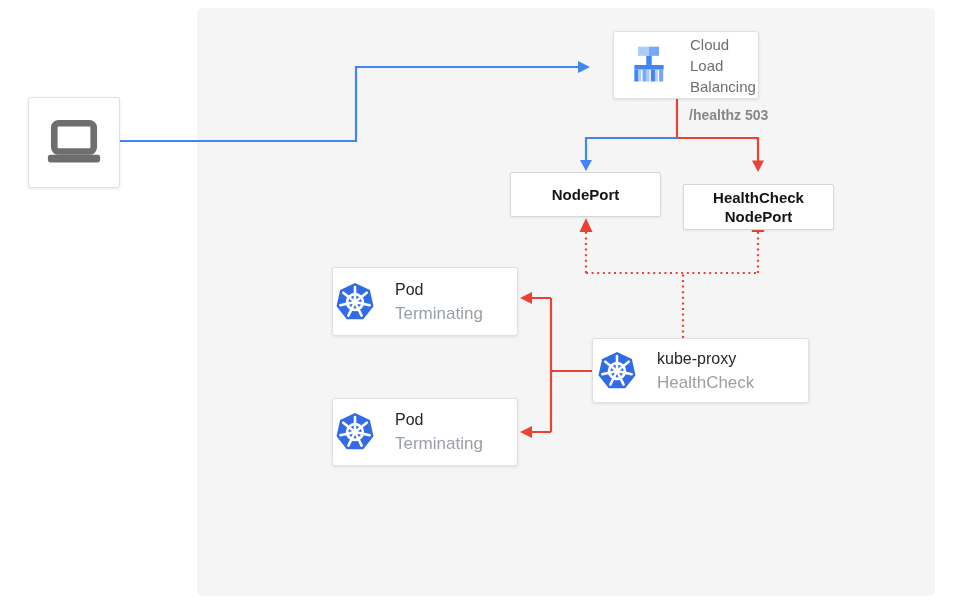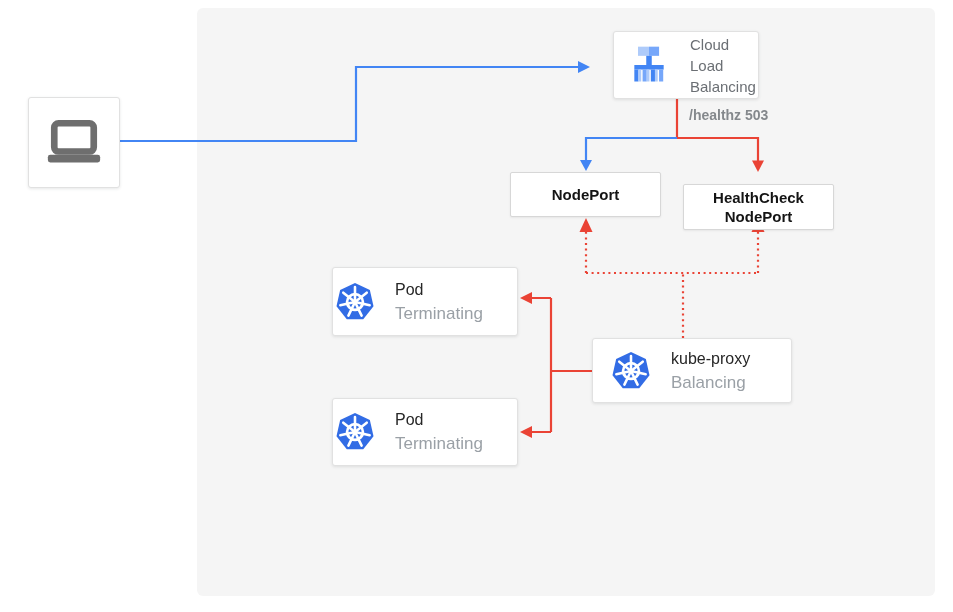--- a/index.html
+++ b/index.html
@@ -31,21 +31,21 @@
     line-height: 19px; box-shadow: 0 1px 2px rgba(60,64,67,.08); }
   .nodeport-box { left: 510px; top: 172px; width: 151px; height: 45px; }
   .hc-nodeport-box { left: 683px; top: 184px; width: 151px; height: 46px; }
 
   .healthz-label { position: absolute; left: 689px; top: 107px; font-size: 14px;
     font-weight: bold; color: #84888C; }
 
   .pod-card { left: 332px; width: 186px; height: 69px; }
   .pod-card-1 { top: 267px; }
   .pod-card-2 { top: 398px; height: 68px; }
-  .kube-proxy-card { left: 592px; top: 338px; width: 200px; height: 65px; padding-left: 16px; }
+  .kube-proxy-card { left: 592px; top: 338px; width: 217px; height: 65px; padding-left: 2px; }
 
   .node-text { margin-left: 18px; }
   .node-title { font-size: 16px; color: #272727; line-height: 20px; }
   .node-subtitle { font-size: 17px; color: #9AA0A6; line-height: 21px; margin-top: 3px; }
 
   .k8s-icon { width: 44px; height: 44px; flex: 0 0 44px; }
   .clb-icon { width: 44px; height: 44px; flex: 0 0 44px; }
   .laptop-icon { width: 64px; height: 64px; }
   .defs-holder { position: absolute; width: 0; height: 0; overflow: hidden; }
 </style>
@@ -145,17 +145,17 @@
       <div class="node-subtitle">Terminating</div>
     </div>
   </div>
 
   <div class="card kube-proxy-card">
     <svg class="k8s-icon">
         <use href="#k8s"></use>
       </svg>
     <div class="node-text">
       <div class="node-title">kube-proxy</div>
-      <div class="node-subtitle">Balancing</div>
+      <div class="node-subtitle">HealthCheck</div>
     </div>
   </div>
 
 </div>
 
 </body></html>

